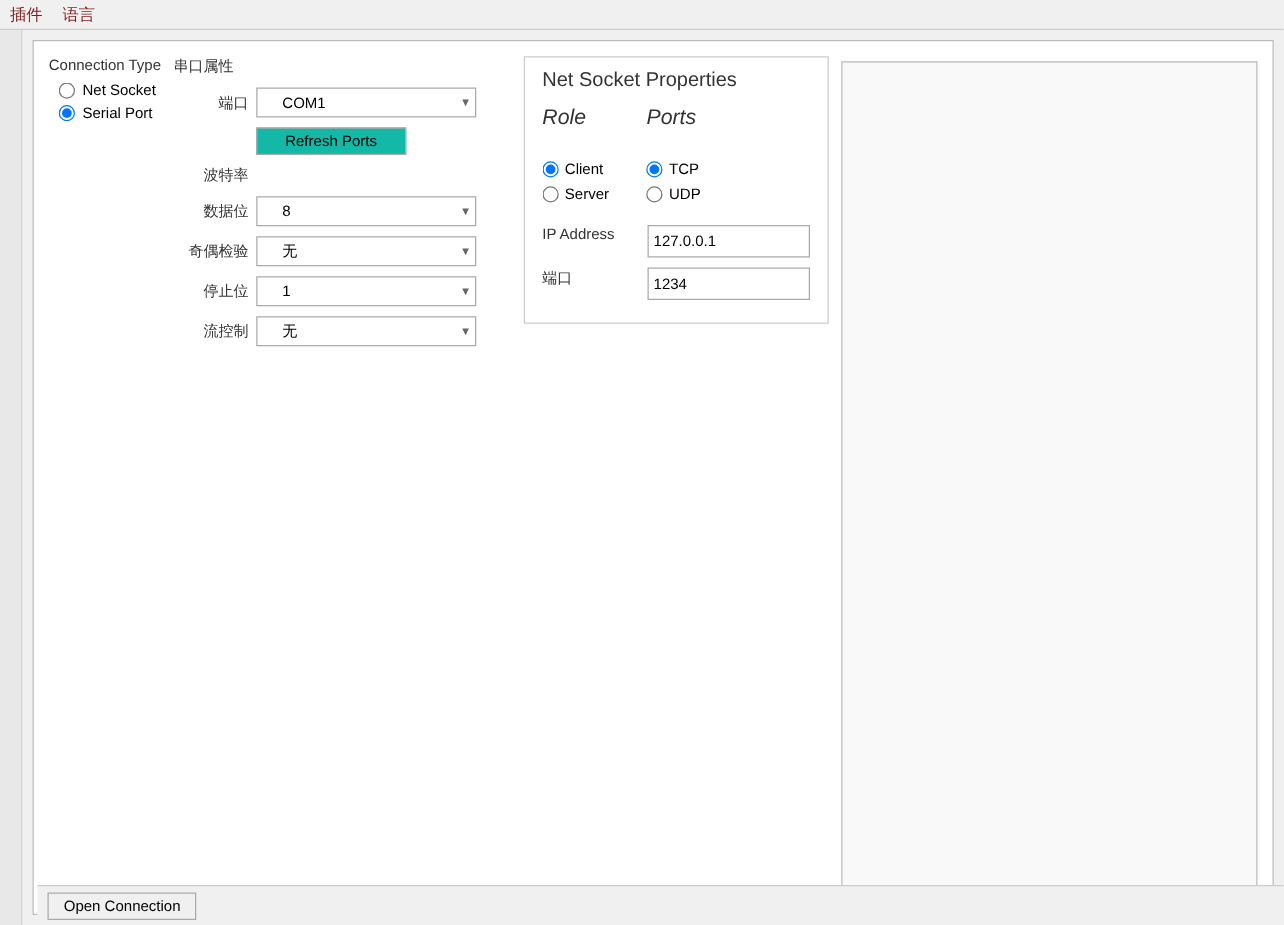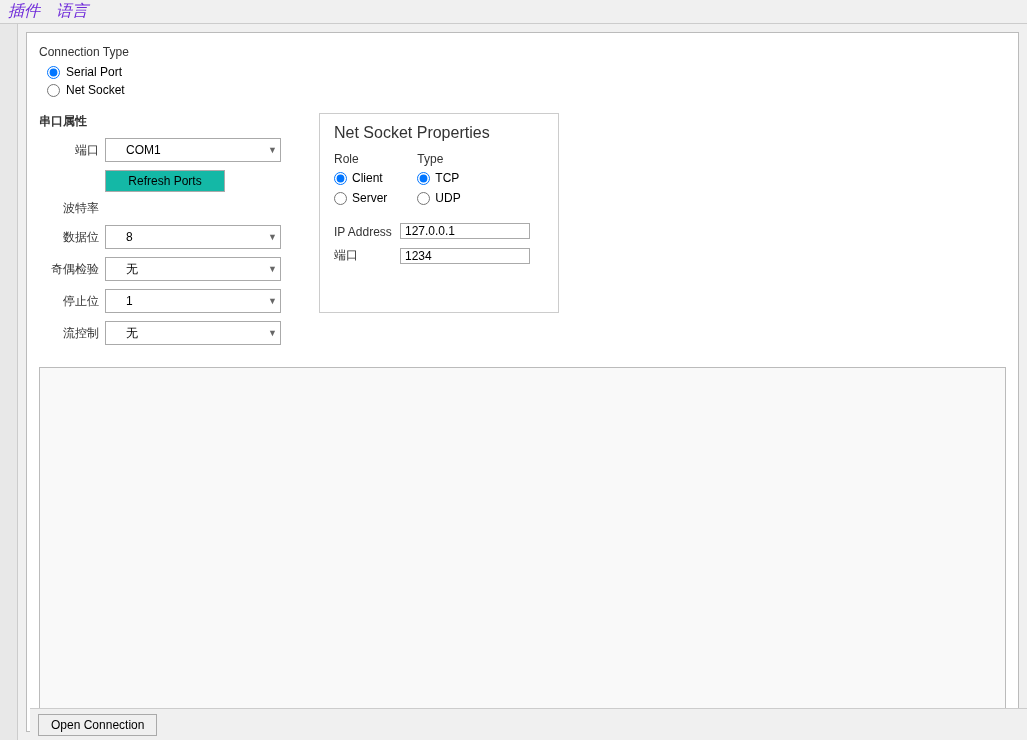--- a/index.html
+++ b/index.html
@@ -14,24 +14,23 @@
     .menu-bar {
       background: #f0f0f0;
       border-bottom: 1px solid #ccc;
       padding: 2px 8px;
       display: flex;
       gap: 16px;
       height: 24px;
       align-items: center;
     }
     .menu-item {
-      font-size: 16px;
-      cursor: pointer;
-      color: #6d28d9;
-      font-style: italic;
+      font-size: 13px;
+      cursor: pointer;
+      color: #7f1d1d;
     }
     .sidebar {
       position: absolute;
       left: 0;
       top: 24px;
       width: 18px;
       height: 716px;
       background: #e8e8e8;
       border-right: 1px solid #ccc;
       display: flex;
@@ -70,21 +69,21 @@
       border-bottom: 1px solid #fff;
       position: relative;
       z-index: 1;
       color: #000;
     }
     .panel {
       background: #ffffff;
       border: 1px solid #bbb;
       flex: 1;
       display: flex;
-      flex-direction: column;
+      flex-direction: row;
       padding: 12px;
       gap: 10px;
     }
     .connection-type-group {
       margin-bottom: 6px;
     }
     .connection-type-label {
       font-size: 12px;
       color: #333;
       margin-bottom: 6px;
@@ -106,21 +105,21 @@
       gap: 20px;
       align-items: flex-start;
     }
     .serial-section {
       min-width: 260px;
     }
     .section-title {
       font-size: 12px;
       color: #333;
       margin-bottom: 8px;
-      font-weight: bold;
+      font-weight: normal;
     }
     .form-row {
       display: flex;
       align-items: center;
       margin-bottom: 8px;
       gap: 6px;
     }
     .form-label {
       width: 60px;
       font-size: 12px;
@@ -173,45 +172,46 @@
       font-size: 16px;
       color: #333;
       margin-bottom: 10px;
     }
     .net-columns {
       display: flex;
       gap: 30px;
       margin-bottom: 12px;
     }
     .net-col-label {
-      font-size: 12px;
-      color: #333;
-      margin-bottom: 5px;
+      font-size: 17px;
+      color: #333;
+      margin-bottom: 24px;
+      font-style: italic;
     }
     .net-radio-item {
       display: flex;
       align-items: center;
       gap: 5px;
       font-size: 12px;
       margin-bottom: 6px;
     }
     .net-field-row {
       display: flex;
-      align-items: flex-end;
-      gap: 6px;
+      align-items: flex-start;
+      gap: 24px;
       margin-bottom: 8px;
     }
     .net-field-label {
       font-size: 12px;
       color: #333;
       min-width: 60px;
     }
     .net-input {
       width: 130px;
-      height: 16px;
+      height: 26px;
       font-size: 12px;
       border: 1px solid #aaa;
       background: #fff;
       padding: 1px 4px;
     }
     .text-area-section {
       flex: 1;
       border: 1px solid #bbb;
       background: #f9f9f9;
       min-height: 240px;
@@ -258,26 +258,26 @@
 
 <div class="main-content">
 
 
   <div class="panel">
 
     <div class="connection-type-group">
       <div class="connection-type-label">Connection Type</div>
       <div class="radio-row">
         <div class="radio-item">
+          <input type="radio" name="conn_type" style="">
+          <span>Net Socket</span>
+        </div>
+        <div class="radio-item">
           <input type="radio" name="conn_type" checked="" style="">
           <span>Serial Port</span>
-        </div>
-        <div class="radio-item">
-          <input type="radio" name="conn_type" style="">
-          <span>Net Socket</span>
         </div>
       </div>
     </div>
 
     <div class="content-row">
 
       <div class="serial-section">
         <div class="section-title">串口属性</div>
 
         <div class="form-row">
@@ -345,21 +345,21 @@
               <input type="radio" name="role" checked="" style="">
               <span>Client</span>
             </div>
             <div class="net-radio-item">
               <input type="radio" name="role" style="">
               <span>Server</span>
             </div>
           </div>
 
           <div>
-            <div class="net-col-label">Type</div>
+            <div class="net-col-label">Ports</div>
             <div class="net-radio-item">
               <input type="radio" name="type" checked="" style="">
               <span>TCP</span>
             </div>
             <div class="net-radio-item">
               <input type="radio" name="type" style="">
               <span>UDP</span>
             </div>
           </div>
         </div>

